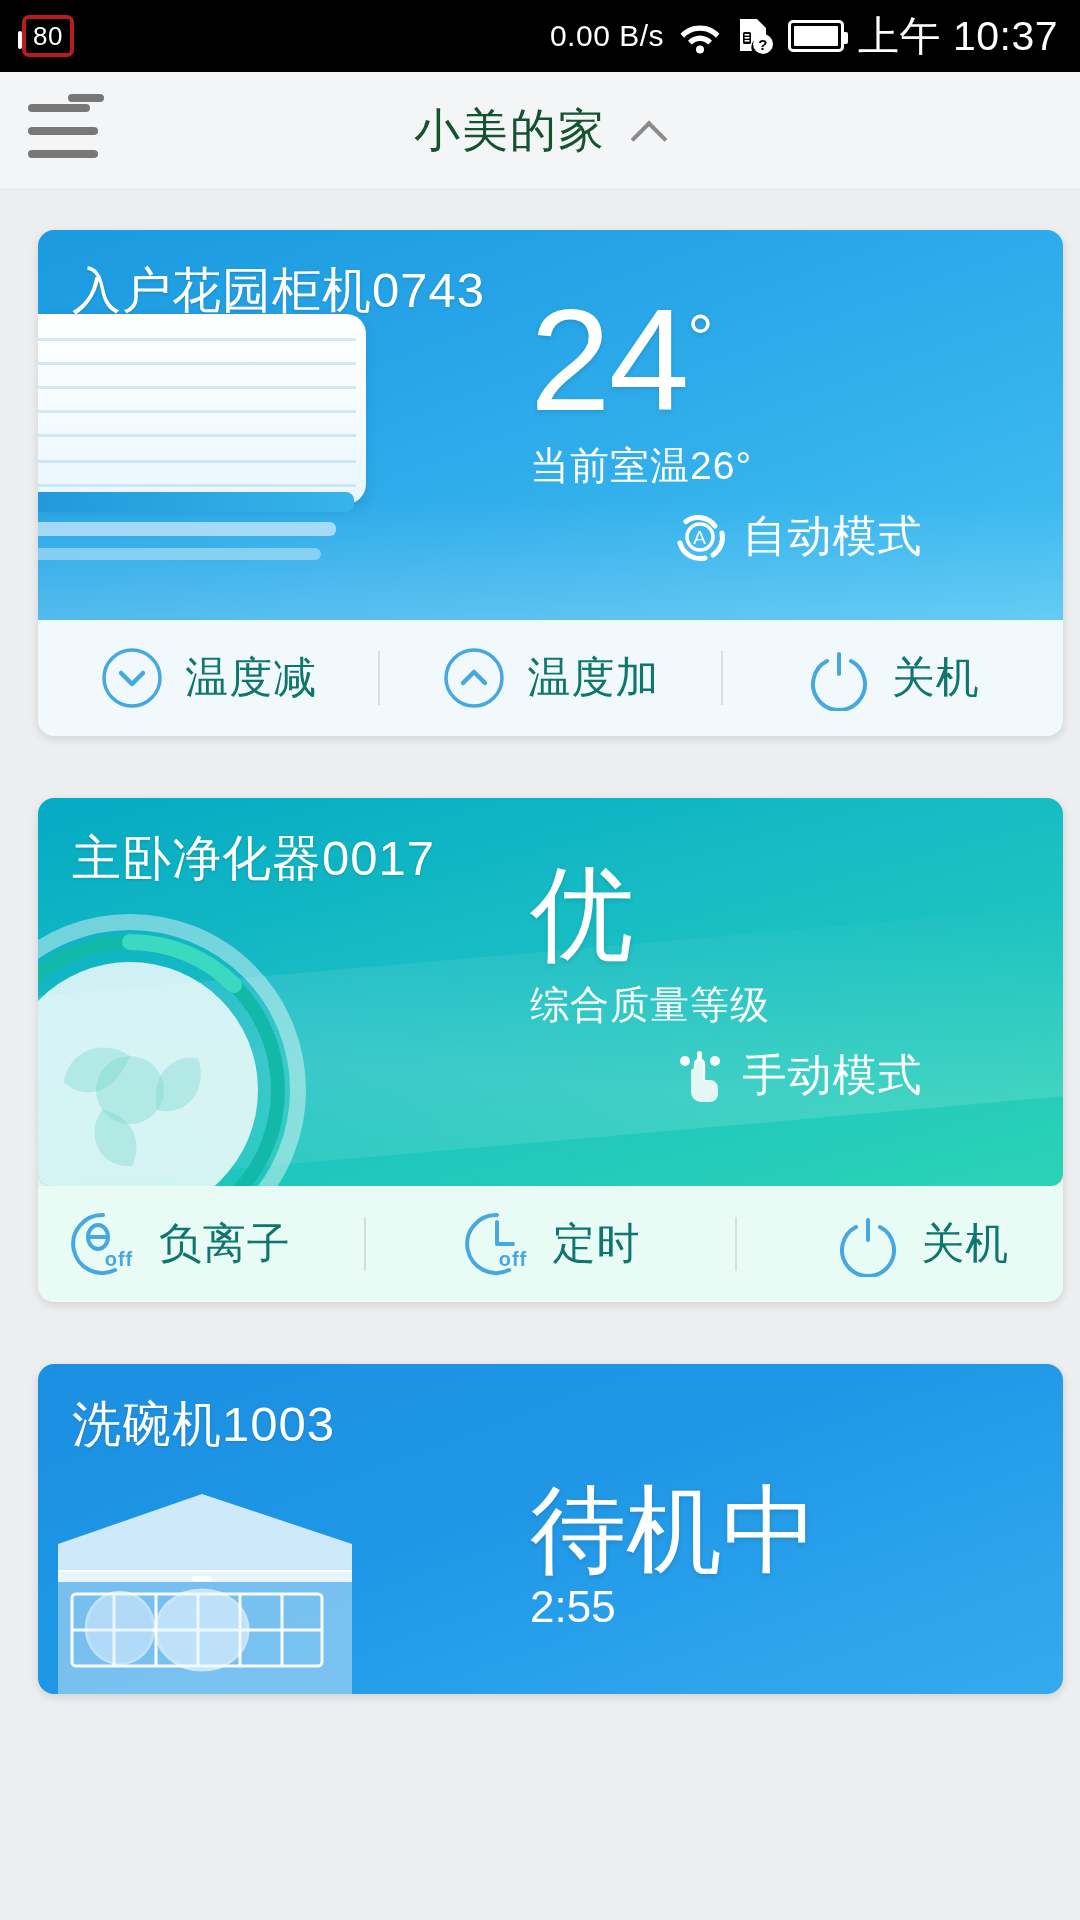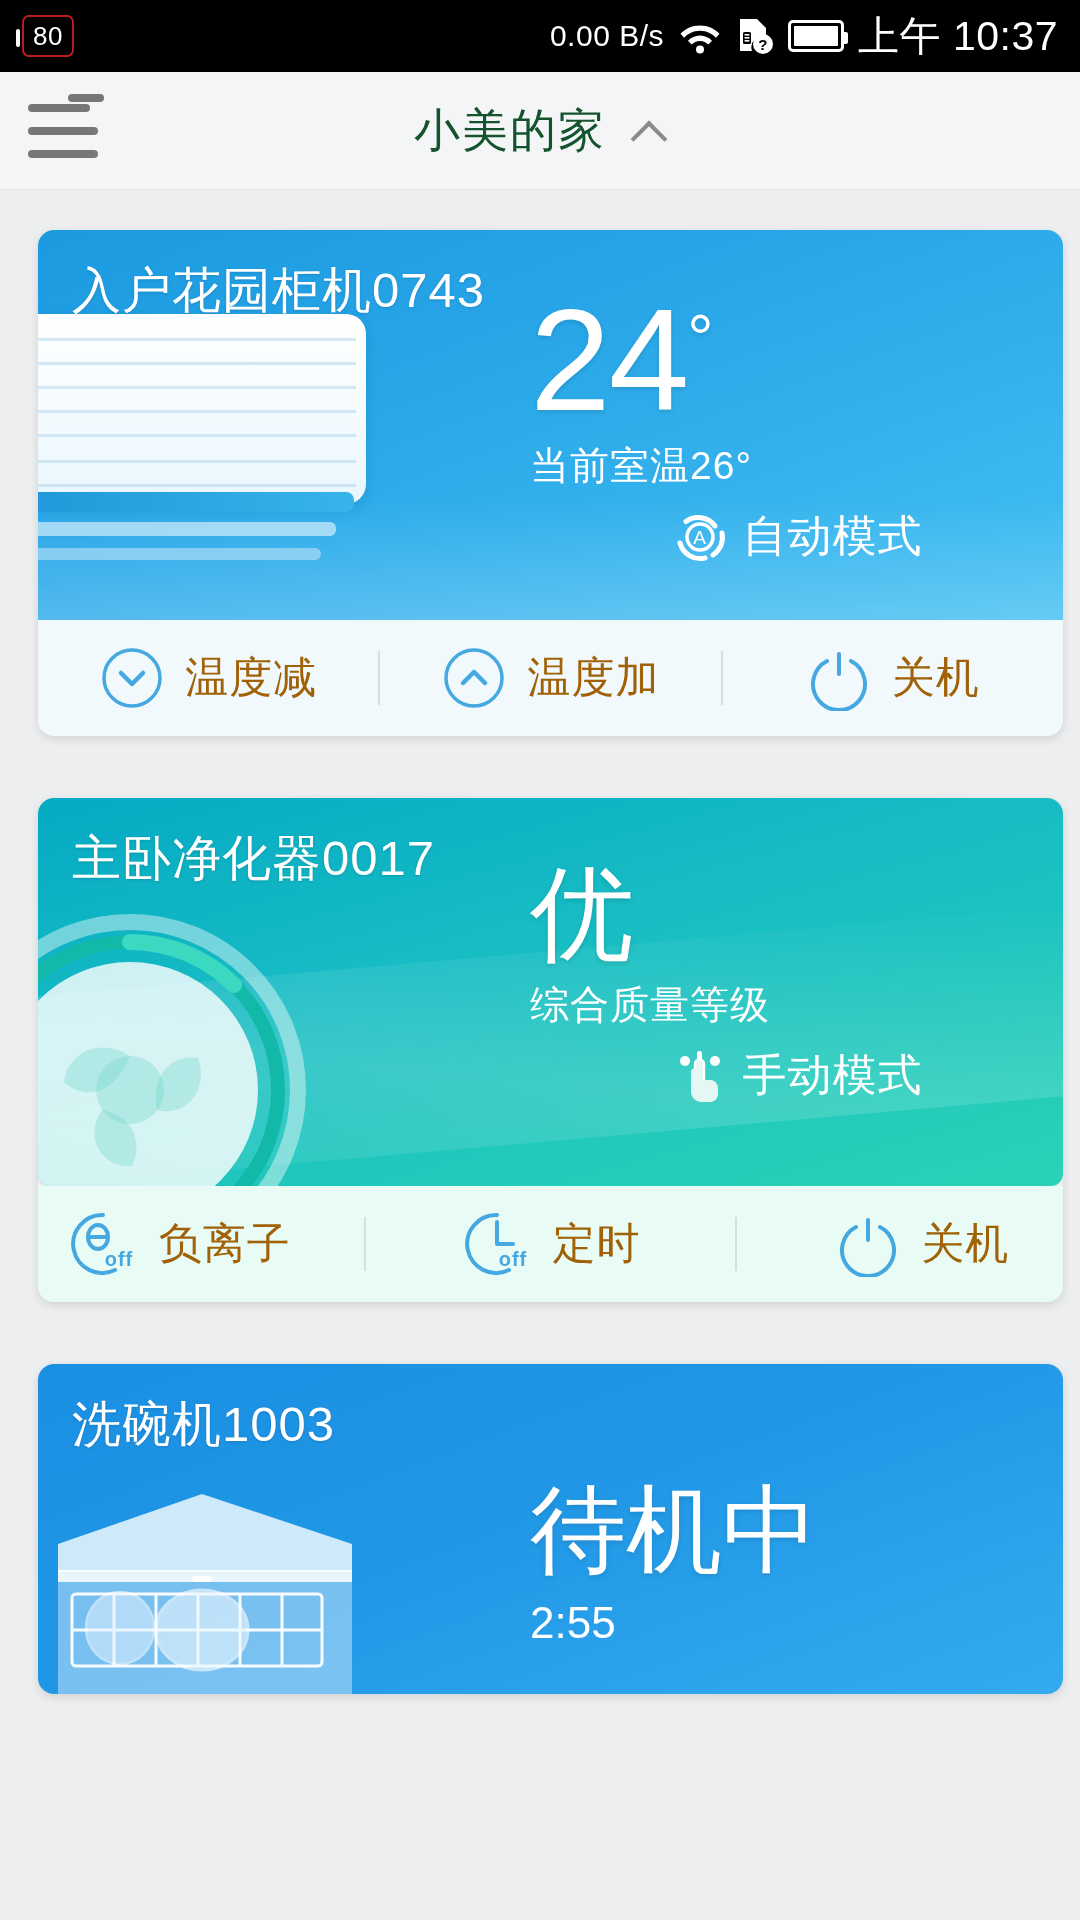--- a/index.html
+++ b/index.html
@@ -11,21 +11,21 @@
   }
 
   
   .statusbar{
     height:72px; background:#000; color:#fff;
     display:flex; align-items:center; padding:0 22px;
     font-size:40px; letter-spacing:.5px;
   }
   .sb-left{display:flex;align-items:center;}
   .batt-num{
-    border:2px solid #b91c1c; border-radius:7px;
+    border:4px solid #b91c1c; border-radius:7px;
     padding:1px 6px 2px 6px; font-size:26px; line-height:1;
     display:flex; align-items:center; justify-content:center;
     min-width:52px; height:42px; position:relative;
   }
   .batt-num:before{
     content:""; position:absolute; left:-8px; top:12px;
     width:4px; height:18px; background:#fff; border-radius:2px;
   }
   .sb-right{margin-left:auto;display:flex;align-items:center;gap:14px;}
   .net-speed{font-size:30px;font-weight:400;}
@@ -154,31 +154,31 @@
 
   
   .dw-hero{
     background:linear-gradient(160deg,#1b8fe2 0%,#2097e6 45%,#34abef 100%);
     height:330px;
   }
   .dw-img{
     position:absolute;left:14px;top:88px;width:320px;height:280px;
   }
   .dw-state{font-size:96px;line-height:1;text-shadow:0 2px 5px rgba(0,0,0,.12);}
-  .dw-time{font-size:44px;margin-top:20px;}
+  .dw-time{font-size:44px;margin-top:4px;}
 
   
   .controls{
     display:flex;align-items:center;height:116px;
   }
   .controls.blue{background:#f1f9fd;}
   .controls.green{background:#e8fbf4;gap:44px;}
   .ctl{
     flex:1;display:flex;align-items:center;justify-content:center;gap:20px;
-    font-size:43px;color:#a16207;letter-spacing:1px;height:100%;
+    font-size:43px;color:#0f766e;letter-spacing:1px;height:100%;
   }
   .divider{width:2px;height:54px;background:#cfd6da;opacity:.75;flex:0 0 2px;}
   .ctl svg{flex:0 0 auto;}
 </style>
 </head>
 <body>
 
 <div class="statusbar">
   <div class="sb-left">
     <span class="batt-num">80</span>

